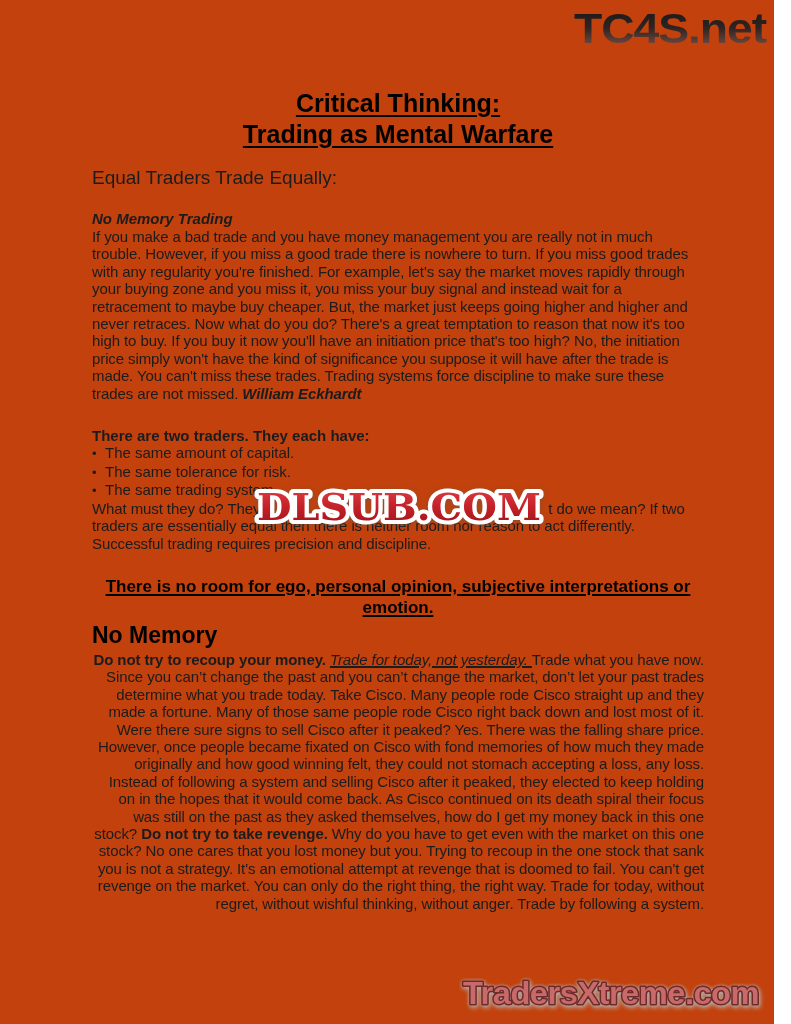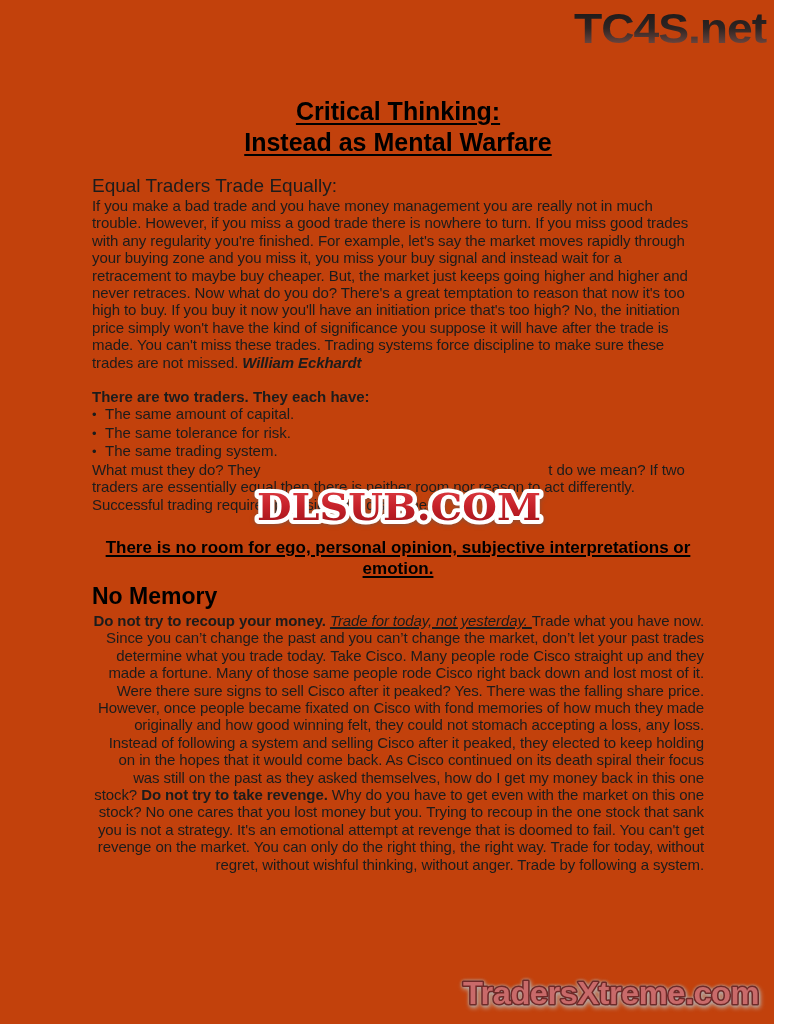--- a/index.html
+++ b/index.html
@@ -23,21 +23,21 @@
     font-family: "Liberation Sans", sans-serif;
     font-weight: bold;
     font-size: 43px;
     letter-spacing: -1px;
   }
 
   
   .content {
     position: absolute;
     left: 92px;
-    top: 96px;
+    top: 88px;
     width: 612px;
   }
 
   .doc-title {
     text-align: center;
     font-weight: bold;
     font-size: 25px;
     line-height: 31px;
     color: #000;
   }
@@ -68,21 +68,21 @@
     letter-spacing: -0.1px;
   }
   .b  { font-weight: bold; }
   .bi { font-weight: bold; font-style: italic; text-align: right; }
   .iu {
     font-style: italic;
     text-decoration: underline;
     text-decoration-thickness: 1.5px;
   }
 
-  .traders-block { margin-top: 17px; }
+  .traders-block { margin-top: 25px; }
   .traders-head { font-weight: bold; font-size: 15px; line-height: 17.4px; }
   .bullet-line  { font-size: 15px; line-height: 17.4px; }
   .bullet-dot   { display: inline-block; width: 13px; font-size: 13px; }
 
   .what-must { }
   .wm-gap {
     display: inline-block;
     width: 288px;
     height: 8px;
   }
@@ -157,25 +157,26 @@
         <stop offset="1" stop-color="#8a564c"></stop>
       </linearGradient>
     </defs>
     <text x="100" y="41" text-anchor="middle" textLength="192" lengthAdjust="spacingAndGlyphs" fill="url(#tc4sGrad)">TC4S.net</text>
   </svg>
 
   <div class="content">
 
     <div class="doc-title">
       <div><span class="u">Critical Thinking:</span></div>
-      <div><span class="u">Instead as Mental Warfare</span></div>
+      <div><span class="u">Trading as Mental Warfare</span></div>
     </div>
 
     <div class="subtitle">Equal Traders Trade Equally:</div>
 
+    <div class="sec-head-bi">No Memory Trading</div>
 
     <p class="body-p"><span>If you make a bad trade and you have money management you are really not in much trouble. However, if you miss a good trade there is nowhere to turn. If you miss good trades with any regularity you're finished. For example, let's say the market moves rapidly through your buying zone and you miss it, you miss your buy signal and instead wait for a retracement to maybe buy cheaper. But, the market just keeps going higher and higher and never retraces. Now what do you do? There's a great temptation to reason that now it's too high to buy. If you buy it now you'll have an initiation price that's too high? No, the initiation price simply won't have the kind of significance you suppose it will have after the trade is made. You can't miss these trades. Trading systems force discipline to make sure these trades are not missed. </span><span class="bi">William Eckhardt</span></p>
 
     <div class="traders-block">
       <div class="traders-head">There are two traders. They each have:</div>
       <div class="bullet-line"><span class="bullet-dot">•</span><span>The same amount of capital.</span></div>
       <div class="bullet-line"><span class="bullet-dot">•</span><span>The same tolerance for risk.</span></div>
       <div class="bullet-line"><span class="bullet-dot">•</span><span>The same trading system.</span></div>
     </div>
 

